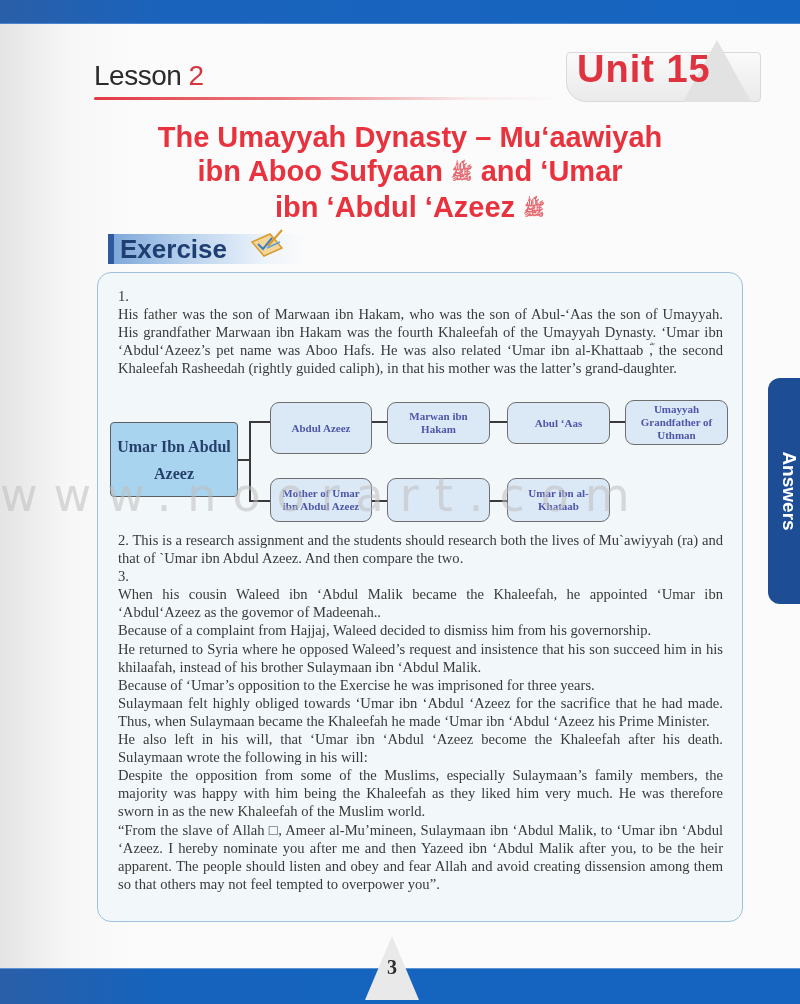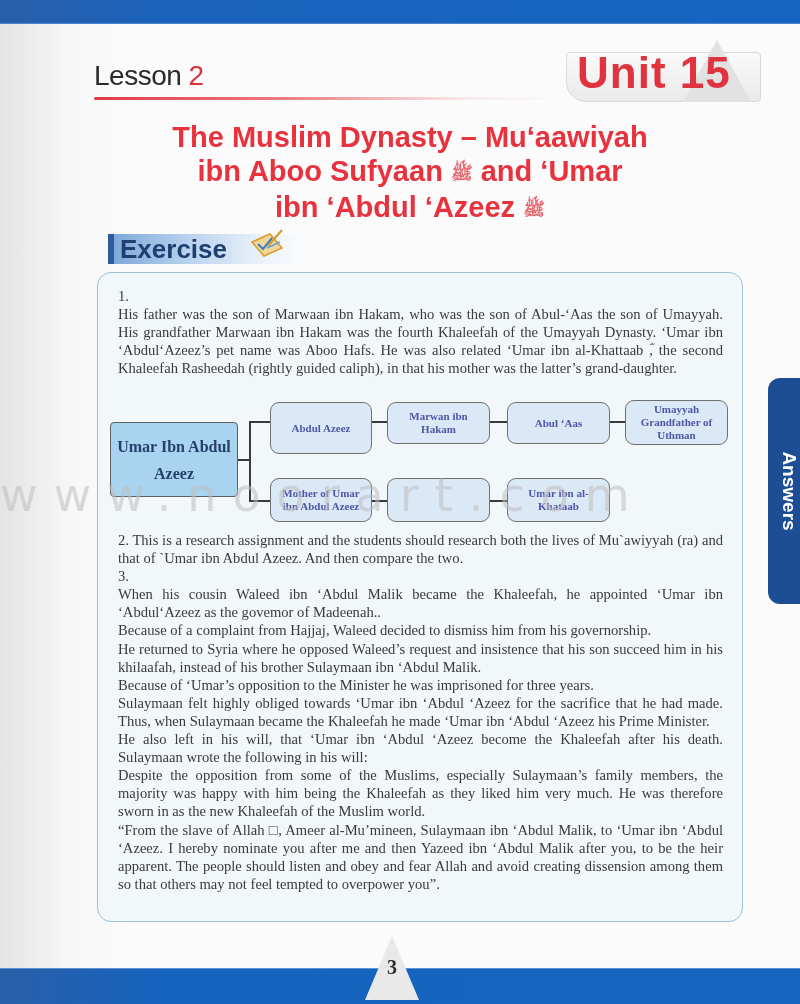--- a/index.html
+++ b/index.html
@@ -31,21 +31,21 @@
       background: linear-gradient(180deg, #fafafa, #eaeaea);
       border: 1px solid #d9d9d9; border-radius: 4px 4px 4px 20px;
     }
     .unit-tri {
       position: absolute; left: 683px; top: 40px; width: 0; height: 0;
       border-left: 34px solid transparent; border-right: 34px solid transparent;
       border-bottom: 62px solid #e2e2e2;
     }
     .unit-text {
       position: absolute; left: 577px; top: 48px;
-      font-family: "Liberation Sans", sans-serif; font-weight: bold; font-size: 44px;
+      font-family: "Liberation Sans", sans-serif; font-weight: bold; font-size: 38px;
       color: #e03340; letter-spacing: 1px;
     }
     .title {
       position: absolute; left: 100px; top: 120px; width: 620px;
       text-align: center; font-family: "Liberation Sans", sans-serif; font-weight: bold;
       font-size: 29px; line-height: 34px; color: #e8333e;
     }
     .title .line { display: block; }
     .honor { font-size: 18px; color: #e56b72; vertical-align: middle; font-family: "DejaVu Sans", sans-serif; }
     .exercise-badge {
@@ -123,21 +123,21 @@
   <span>Lesson</span>
   <span class="num">2</span>
 </div>
 <div class="lesson-underline"></div>
 
 <div class="unit-badge"></div>
 <div class="unit-tri"></div>
 <div class="unit-text">Unit 15</div>
 
 <div class="title">
-  <span class="line">The Muslim Dynasty – Mu‘aawiyah</span>
+  <span class="line">The Umayyah Dynasty – Mu‘aawiyah</span>
   <span class="line">
     <span>ibn Aboo Sufyaan</span>
     <span class="honor">ﷺ</span>
     <span>and ‘Umar</span>
   </span>
   <span class="line">
     <span>ibn ‘Abdul ‘Azeez</span>
     <span class="honor">ﷺ</span>
   </span>
 </div>
@@ -180,21 +180,21 @@
   <div class="line-h" style="left:490px; top:500px; width:18px; height:2px;"></div>
   <div class="tree-box" style="left:507px; top:478px; width:103px; height:44px;">Umar ibn al-Khataab</div>
 </div>
 
 <div class="para p2">
   <p>2. This is a research assignment and the students should research both the lives of Mu`awiyyah (ra) and that of `Umar ibn Abdul Azeez. And then  compare the two.</p>
   <p>3.</p>
   <p>When his cousin Waleed ibn ‘Abdul Malik became the Khaleefah, he appointed ‘Umar ibn ‘Abdul‘Azeez as the govemor of Madeenah..</p>
   <p style="text-align:left;">Because of a complaint from Hajjaj, Waleed decided to dismiss him from his governorship.</p>
   <p>He returned to Syria where he opposed Waleed’s request and insistence that his son succeed him in his khilaafah, instead of his brother Sulaymaan ibn ‘Abdul Malik.</p>
-  <p style="text-align:left;">Because of ‘Umar’s opposition to the Minister he was imprisoned for three years.</p>
+  <p style="text-align:left;">Because of ‘Umar’s opposition to the Exercise he was imprisoned for three years.</p>
   <p>Sulaymaan felt highly obliged towards ‘Umar ibn ‘Abdul ‘Azeez for the sacrifice that he had made. Thus, when Sulaymaan became the Khaleefah he made ‘Umar ibn ‘Abdul ‘Azeez his Prime Minister.</p>
   <p>He also left in his will, that ‘Umar ibn ‘Abdul ‘Azeez become the Khaleefah after his death. Sulaymaan wrote the following in his will:</p>
   <p>Despite the opposition from some of the Muslims, especially Sulaymaan’s family members, the majority was happy with him being the Khaleefah as they liked him very much. He was therefore sworn in as the new Khaleefah of the Muslim world.</p>
   <p>“From the slave of Allah □, Ameer al-Mu’mineen, Sulaymaan ibn ‘Abdul Malik, to ‘Umar ibn ‘Abdul ‘Azeez. I hereby nominate you after me and then Yazeed ibn ‘Abdul Malik after you, to be the heir apparent. The people should listen and obey and fear Allah and avoid creating dissension among them so that others may not feel tempted to overpower you”.</p>
 </div>
 
 <div class="answers-tab"></div>
 <div class="answers-label">Answers</div>
 
 <div class="watermark">www.noorart.com</div>

